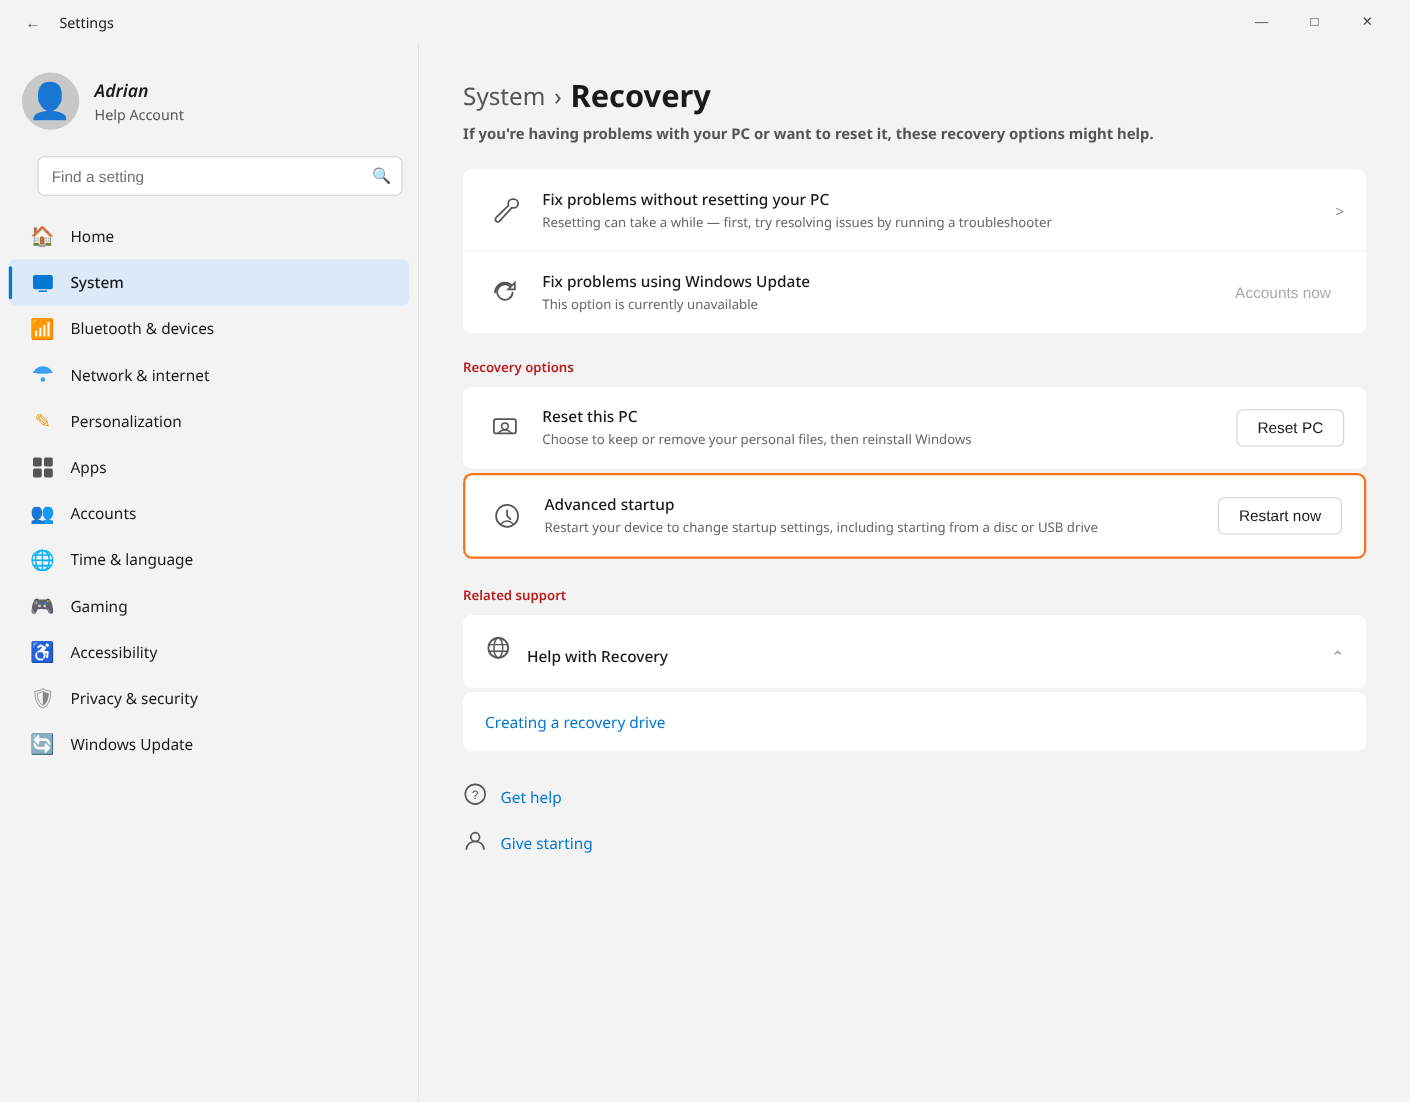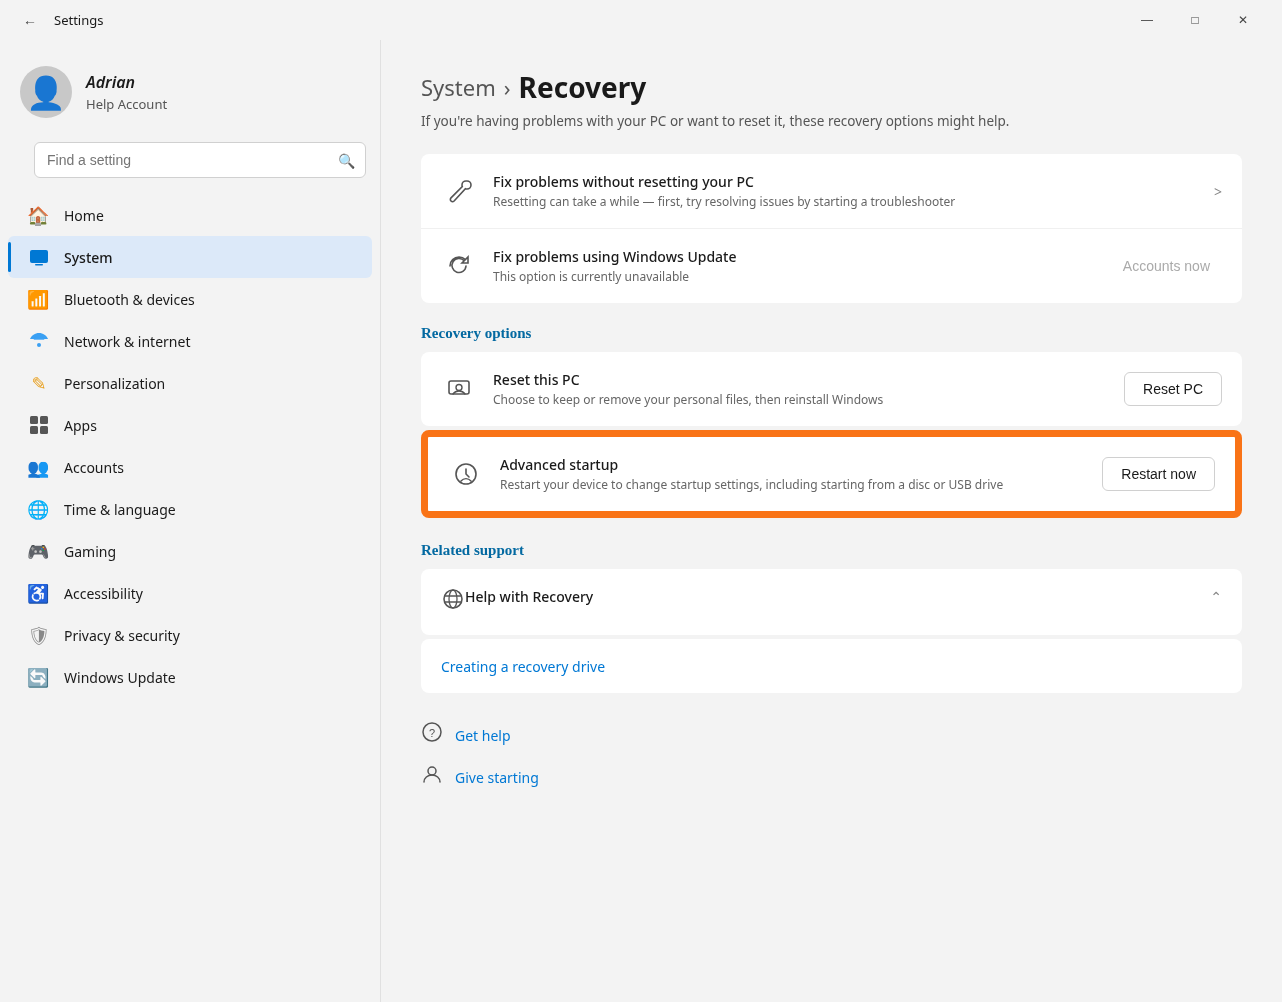--- a/index.html
+++ b/index.html
@@ -210,20 +210,21 @@
     }
     .breadcrumb-current {
       font-size: 28px;
       font-weight: 700;
       color: #1a1a1a;
     }
     .page-subtitle {
       font-size: 13.5px;
       color: #555;
       margin-bottom: 24px;
+      font-weight: bold;
     }
 
     
     .card {
       background: white;
       border-radius: 8px;
       margin-bottom: 4px;
       overflow: hidden;
     }
     .card-item {
@@ -286,52 +287,52 @@
       border-radius: 6px;
       font-size: 14px;
       color: #1a1a1a;
       cursor: pointer;
       padding: 8px 18px;
       font-weight: 400;
     }
 
     
     .section-header {
-      font-size: 15px;
+      font-size: 12px;
       font-weight: 600;
-      color: #0369a1;
+      color: #b91c1c;
       margin: 22px 0 10px 0;
-      font-family: Liberation Serif, serif;
     }
 
     
     .advanced-startup-card {
       background: white;
       border-radius: 8px;
-      border: 7px solid #f97316;
+      border: 2px solid #f97316;
       margin-bottom: 4px;
     }
     .advanced-startup-inner {
       display: flex;
       align-items: center;
       gap: 16px;
       padding: 18px 20px;
     }
 
     
     .related-section { margin-top: 24px; }
     .support-card {
       background: white;
       border-radius: 8px;
       margin-bottom: 4px;
       overflow: hidden;
     }
     .support-item {
       display: flex;
-      align-items: flex-start;
+      align-items: flex-end;
+      gap: 14px;
       padding: 18px 20px;
       cursor: pointer;
     }
     .support-icon { font-size: 20px; color: #555; }
     .support-label { font-size: 14px; font-weight: 500; color: #1a1a1a; flex: 1; }
     .chevron-up { font-size: 14px; color: #888; }
 
     .support-link-card {
       background: white;
       border-radius: 8px;
@@ -496,21 +497,21 @@
     <div class="card">
 
       <div class="card-item" style="cursor:pointer;">
         <div class="card-item-icon">
           <svg width="26" height="26" viewBox="0 0 26 26" fill="none">
             <path d="M20 3a4 4 0 0 0-4 4c0 .6.1 1.1.3 1.6L5 19.9A2.1 2.1 0 1 0 8.1 23L19.4 10.7c.5.2 1 .3 1.6.3a4 4 0 1 0 0-8z" stroke="#555" stroke-width="1.6" fill="none"></path>
           </svg>
         </div>
         <div class="card-item-text">
           <div class="card-item-title">Fix problems without resetting your PC</div>
-          <div class="card-item-desc">Resetting can take a while — first, try resolving issues by starting a troubleshooter</div>
+          <div class="card-item-desc">Resetting can take a while — first, try resolving issues by running a troubleshooter</div>
         </div>
         <div class="card-item-action">
           <span class="chevron-right">&gt;</span>
         </div>
       </div>
 
       <div class="card-item">
         <div class="card-item-icon">
           <svg width="26" height="26" viewBox="0 0 26 26" fill="none">
             <path d="M4 13a9 9 0 0 1 9-9 9 9 0 0 1 6.4 2.6L22 4v6h-6l2.2-2.2A7 7 0 1 0 20 13" stroke="#555" stroke-width="1.6" fill="none" stroke-linecap="round"></path>

